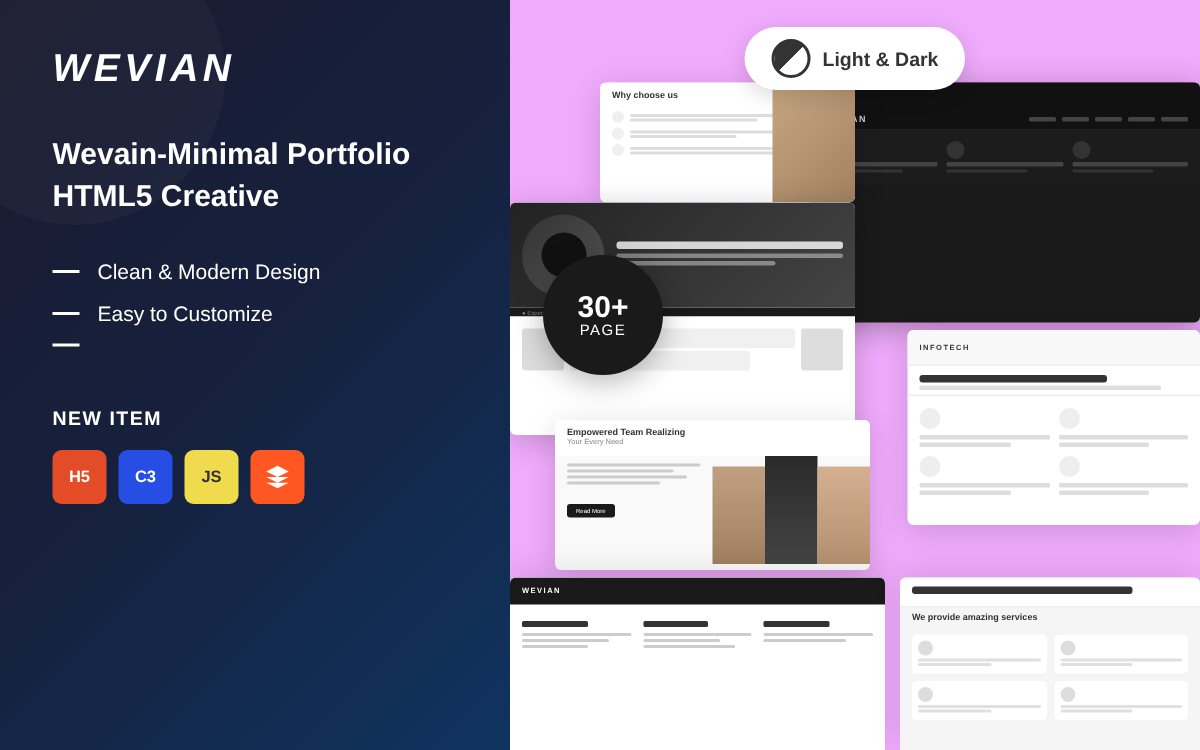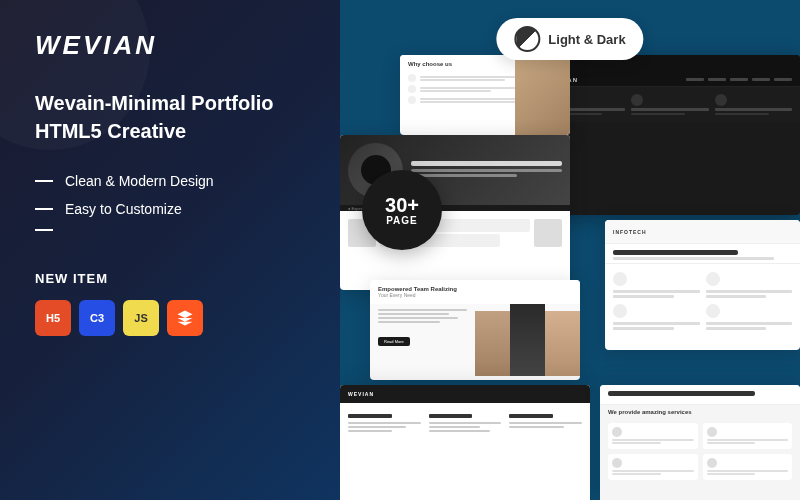--- a/index.html
+++ b/index.html
@@ -113,21 +113,21 @@
 
     .badge-html { background: #e34c26; }
     .badge-css { background: #264de4; }
     .badge-js { background: #f0db4f; color: #333; }
     .badge-box { background: #ff5722; }
 
     
     .right-panel {
       width: 460px;
       height: 500px;
-      background: #0c4a6e;
+      background: #f0abfc;
       position: relative;
       overflow: hidden;
     }
 
     
     .toggle-btn {
       position: absolute;
       top: 18px;
       left: 50%;
       transform: translateX(-50%);
@@ -175,21 +175,21 @@
 
     .page-badge .count {
       font-size: 20px;
       font-weight: 900;
       color: white;
       line-height: 1;
     }
 
     .page-badge .page-label {
       font-size: 10px;
-      font-weight: 700;
+      font-weight: 400;
       color: white;
       letter-spacing: 1px;
     }
 
     
     .mockup-container {
       position: absolute;
       top: 55px;
       left: 0;
       right: 0;

